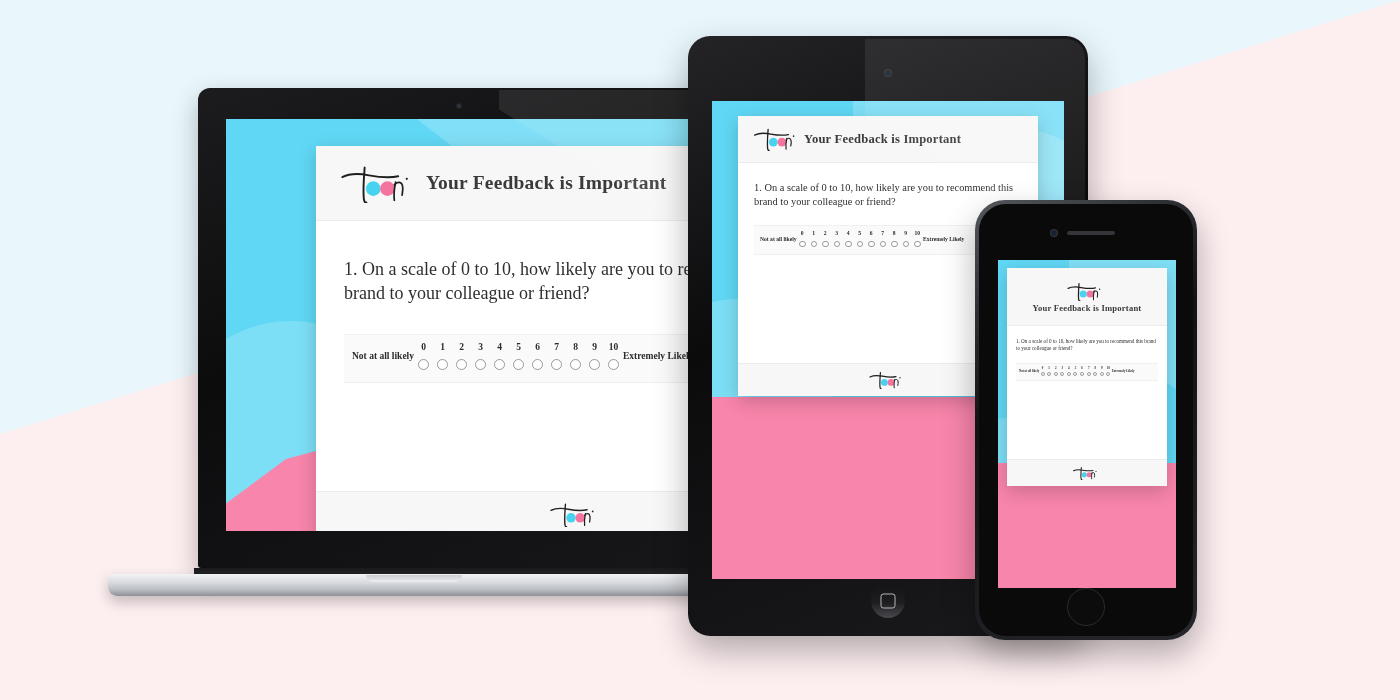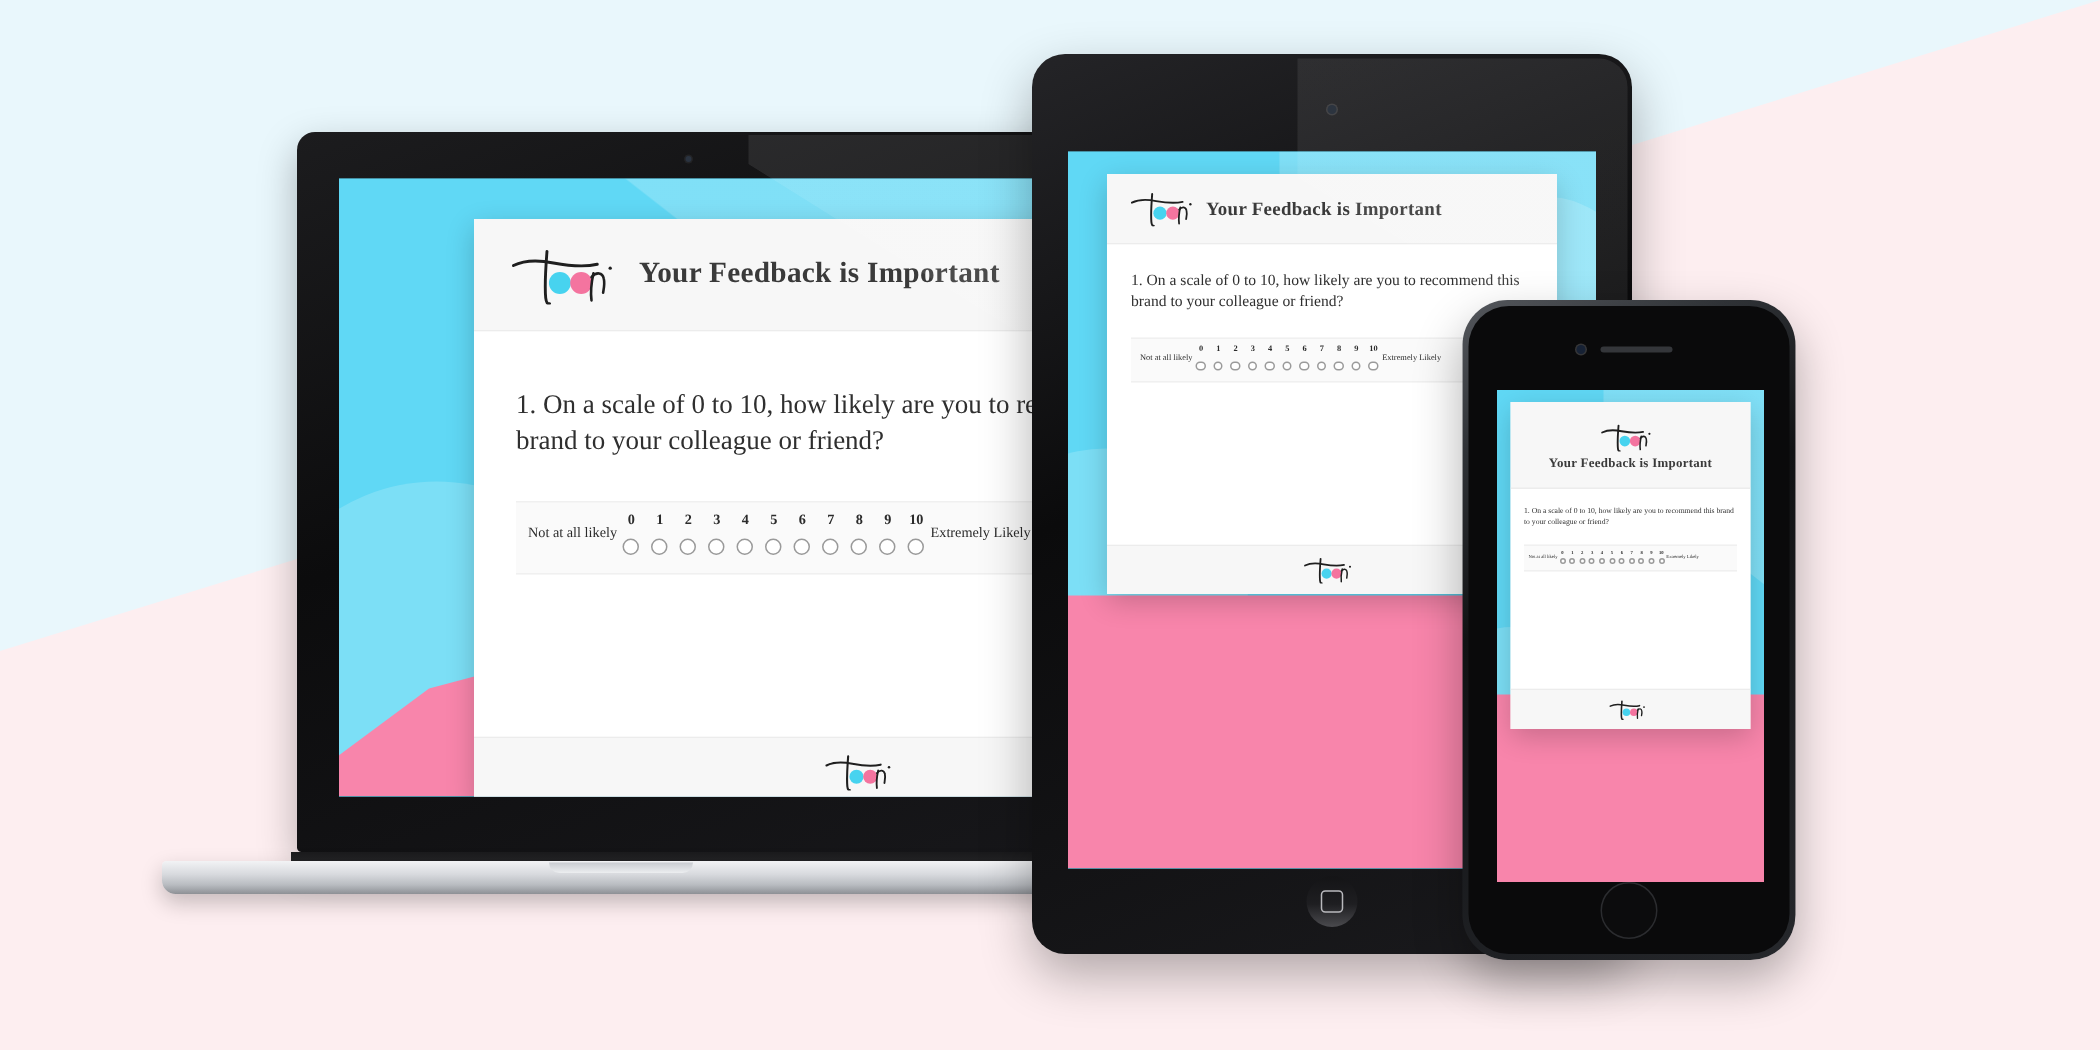--- a/index.html
+++ b/index.html
@@ -47,21 +47,21 @@
     background:#f7f7f7;border-bottom:1px solid #ececec;
     display:flex;align-items:center;flex:none;
   }
   .card-title{
     color:#3a3a3a;font-weight:bold;letter-spacing:.2px;white-space:nowrap;
   }
   .card-body{flex:1;background:#fff;position:relative;}
   .q-text{color:#2f2f2f;line-height:1.35;}
   .scale-wrap{background:#fafafa;border-top:1px solid #f0f0f0;border-bottom:1px solid #f0f0f0;}
   .scale-row{display:flex;align-items:center;white-space:nowrap;}
-  .scale-end{color:#2b2b2b;font-weight:normal;}
+  .scale-end{color:#2b2b2b;font-weight:bold;}
   .scale-items{display:flex;}
   .scale-item{display:flex;flex-direction:column;align-items:center;}
   .scale-num{color:#2b2b2b;font-weight:bold;line-height:1;}
   .radio{border:1px solid #9a9a9a;border-radius:50%;background:#fff;box-sizing:border-box;}
   .card-foot{
     background:#f7f7f7;border-top:1px solid #ececec;flex:none;
     display:flex;align-items:center;justify-content:center;
   }
 
   

